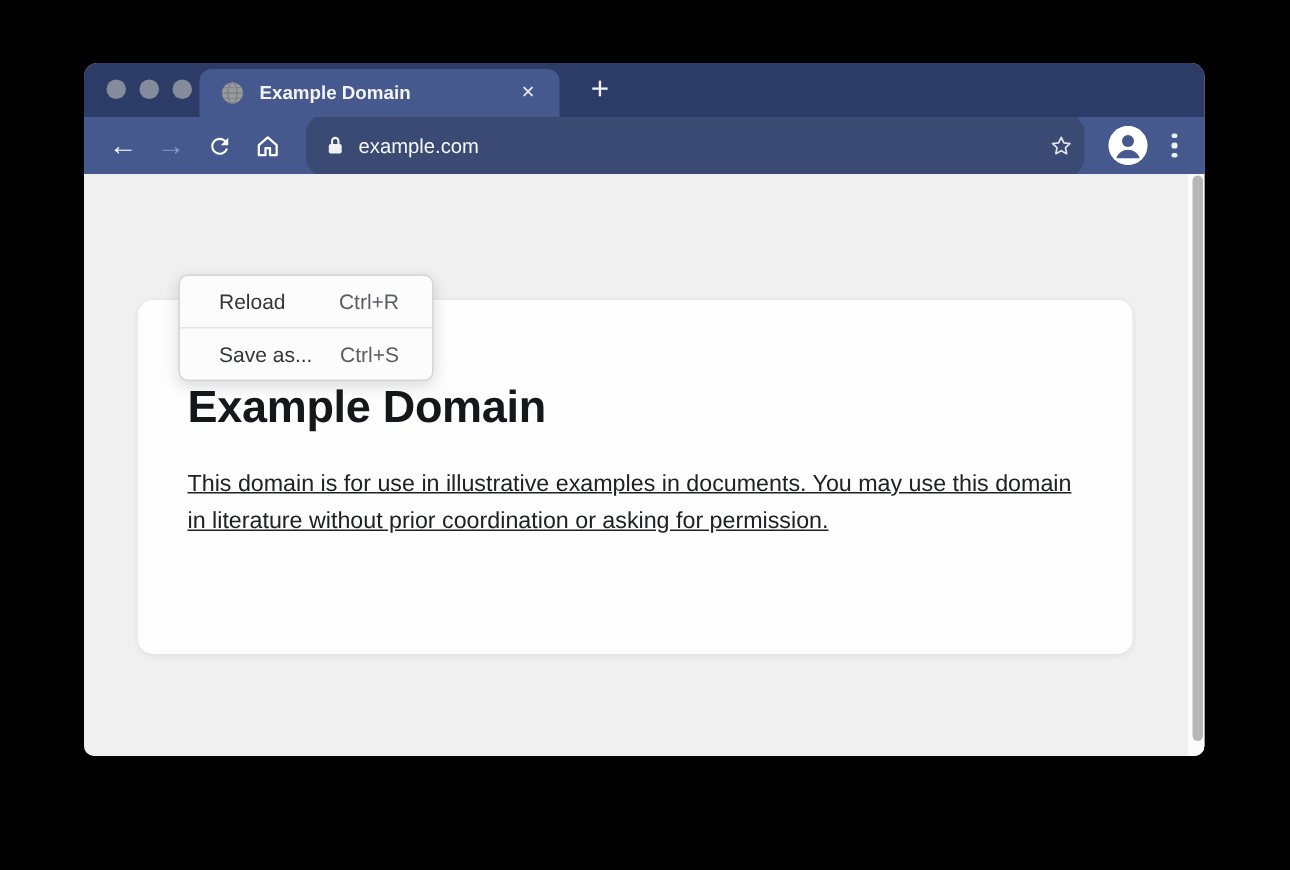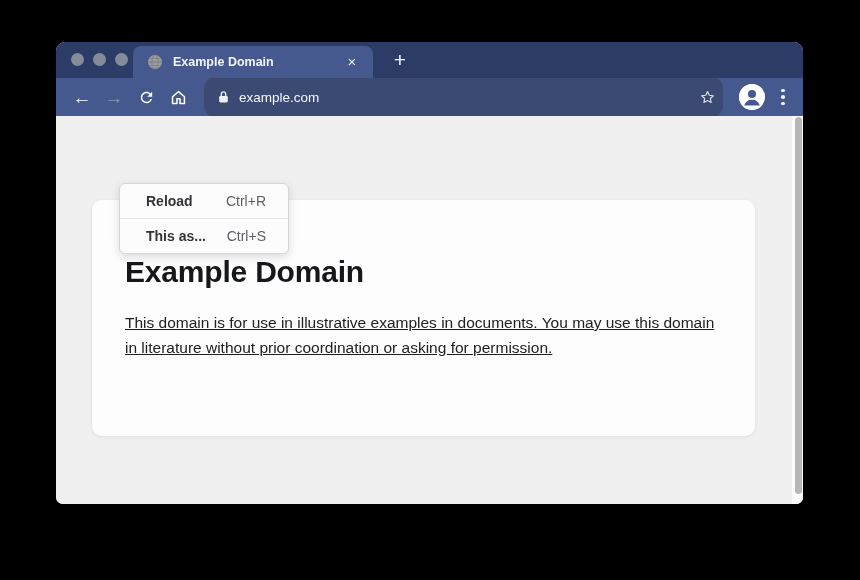--- a/index.html
+++ b/index.html
@@ -61,21 +61,21 @@
   .card p  { margin-top:22px; font-size:15.5px; line-height:24.5px; color:#202124; max-width:600px;text-decoration:underline; }
   .card a  { display:inline-block; margin-top:13px; font-size:15.5px; color:#4a5a9e;
              text-decoration:none; }
 
   
   .ctx { position:absolute; left:63px; top:67px; width:170px; background:#fcfcfc;
          border:1px solid #d6d6d8; border-radius:6px;
          box-shadow:0 3px 10px rgba(0,0,0,0.14); overflow:hidden; z-index:5; }
   .ctx-item { height:34px; display:flex; align-items:center; padding:0 22px 0 26px;
               justify-content:space-between; }
-  .ctx-label { font-size:14px; color:#333538;font-weight:bold; }
+  .ctx-label { font-size:14px; color:#333538; }
   .ctx-short { font-size:14px; color:#5c5e63; }
   .ctx-div { height:1px; background:#e3e3e5; }
 </style>
 </head>
 <body>
 
 <div class="stage">
   <div class="window">
 
     <div class="titlebar">
@@ -153,21 +153,21 @@
         <p>This domain is for use in illustrative examples in documents. You may use this domain in literature without prior coordination or asking for permission.</p>
       </div>
 
       <div class="ctx">
         <div class="ctx-item">
           <span class="ctx-label">Reload</span>
           <span class="ctx-short">Ctrl+R</span>
         </div>
         <div class="ctx-div"></div>
         <div class="ctx-item">
-          <span class="ctx-label">This as...</span>
+          <span class="ctx-label">Save as...</span>
           <span class="ctx-short">Ctrl+S</span>
         </div>
       </div>
 
       <div class="scrollbar">
         <div class="scroll-thumb"></div>
       </div>
     </div>
 
   </div>

